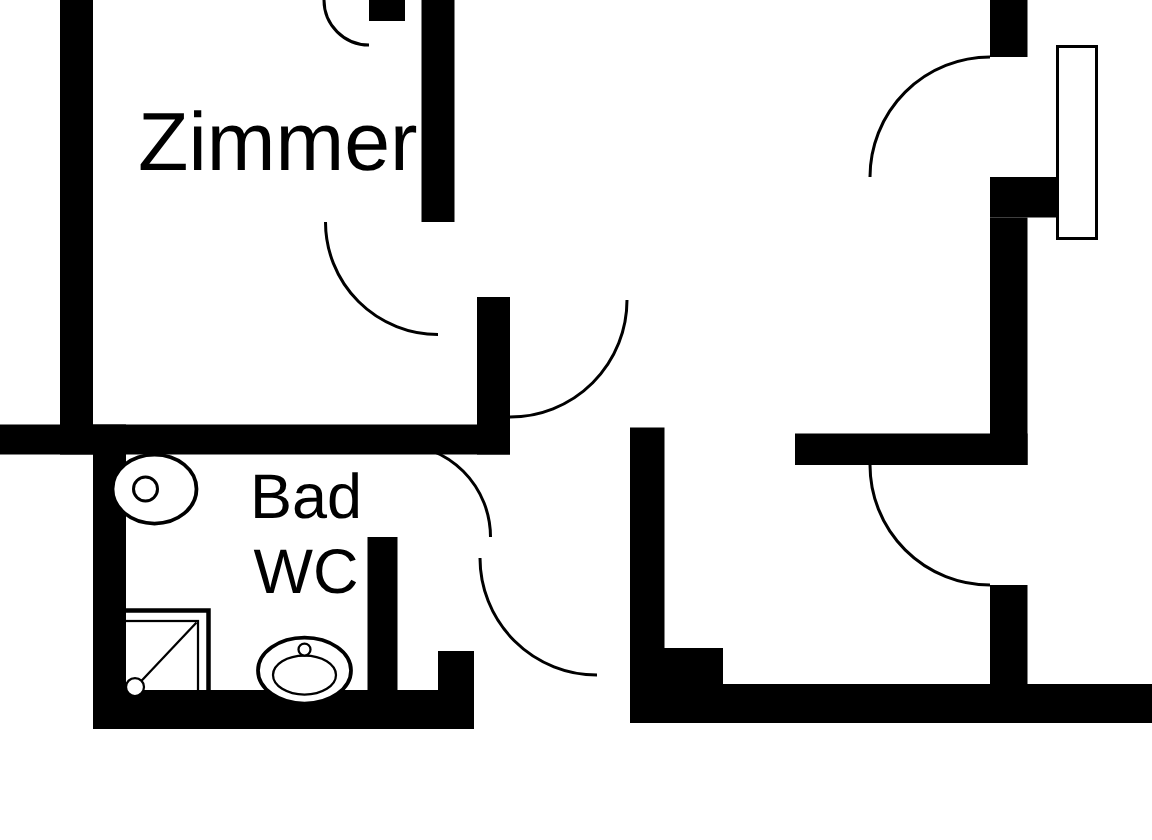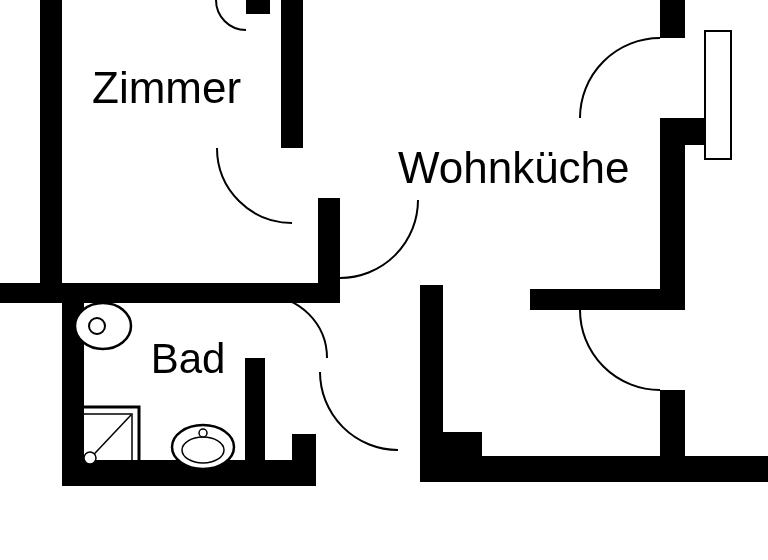--- a/index.html
+++ b/index.html
@@ -9,21 +9,21 @@
     background:#ffffff;
     overflow:hidden;
     font-family:"Liberation Sans", sans-serif;
   }
   .wall{position:absolute;background:#000000;}
   .overlay{position:absolute;left:0;top:0;width:768px;height:560px;pointer-events:none;}
   .label{
     position:absolute;
     color:#000000;
     font-family:"Liberation Sans", sans-serif;
-    font-size:44px;
+    font-size:55px;
     line-height:1.1;
     white-space:nowrap;
   }
   .label-stack{
     position:absolute;
     color:#000000;
     font-size:42px;
     line-height:50px;
     text-align:center;
     width:120px;
@@ -86,20 +86,20 @@
 
     <g stroke="#000000" fill="#ffffff">
       <ellipse cx="203" cy="447" rx="31" ry="22" stroke-width="2.5"></ellipse>
       <ellipse cx="203" cy="450" rx="21" ry="13" stroke-width="1.5"></ellipse>
       <circle cx="203" cy="433" r="4" stroke-width="1.5"></circle>
     </g>
   </svg>
 
   <div class="label" style="left:92px;top:64px;">Zimmer</div>
 
-  <div class="label" style="left:398px;top:144px;">Wohnküche</div>
 
-  <div class="label-stack" style="left:128px;top:306px;margin-top:28px;">
+  <div class="label-stack" style="left:144px;top:306px;">
     <div>Bad</div>
+    <div>WC</div>
   </div>
 
 
 </div>
 
 </body></html>

